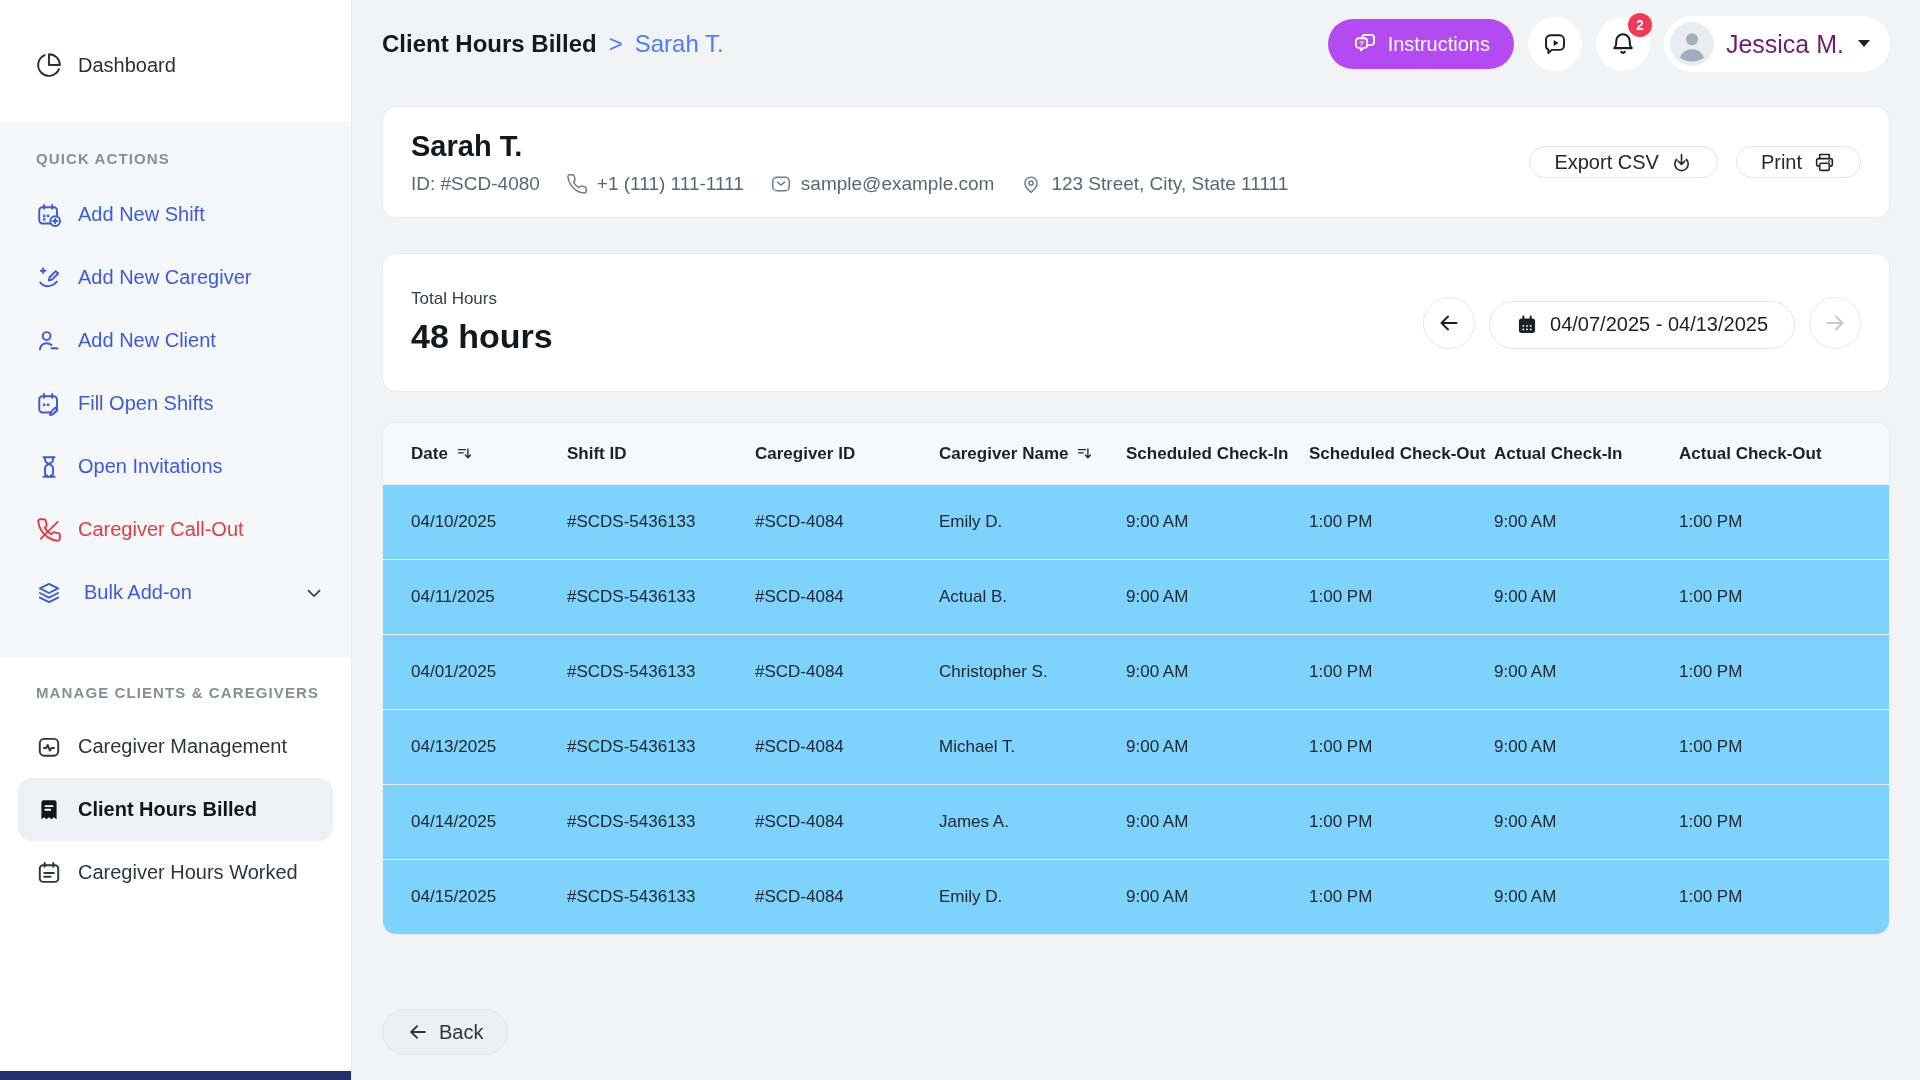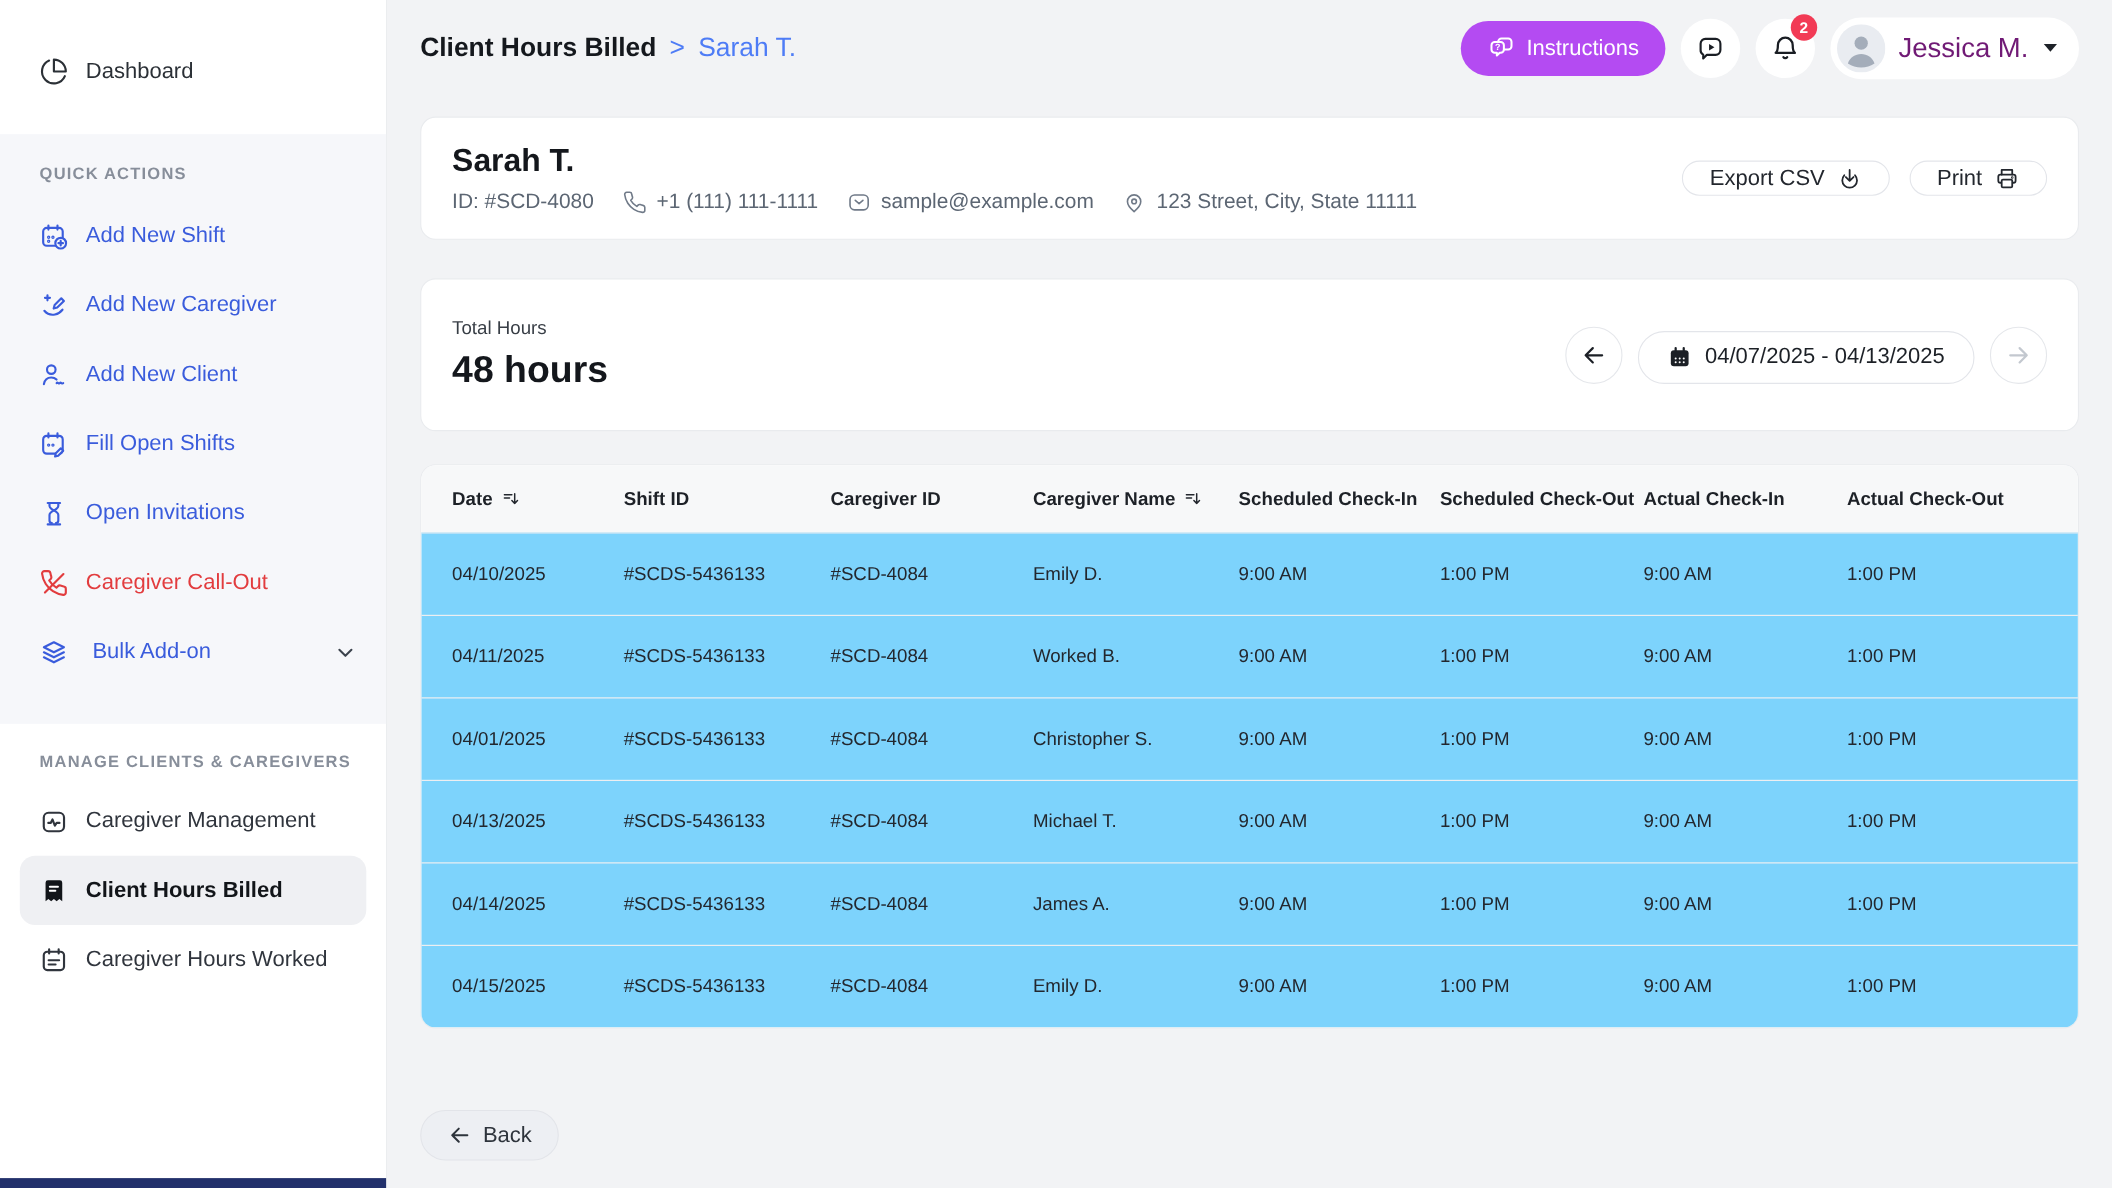--- a/index.html
+++ b/index.html
@@ -442,21 +442,21 @@
     <div class="tcell">Emily D.</div>
     <div class="tcell">9:00 AM</div>
     <div class="tcell">1:00 PM</div>
     <div class="tcell">9:00 AM</div>
     <div class="tcell">1:00 PM</div>
   </div>
           <div class="trow">
     <div class="tcell">04/11/2025</div>
     <div class="tcell">#SCDS-5436133</div>
     <div class="tcell">#SCD-4084</div>
-    <div class="tcell">Worked B.</div>
+    <div class="tcell">Actual B.</div>
     <div class="tcell">9:00 AM</div>
     <div class="tcell">1:00 PM</div>
     <div class="tcell">9:00 AM</div>
     <div class="tcell">1:00 PM</div>
   </div>
           <div class="trow">
     <div class="tcell">04/01/2025</div>
     <div class="tcell">#SCDS-5436133</div>
     <div class="tcell">#SCD-4084</div>
     <div class="tcell">Christopher S.</div>

